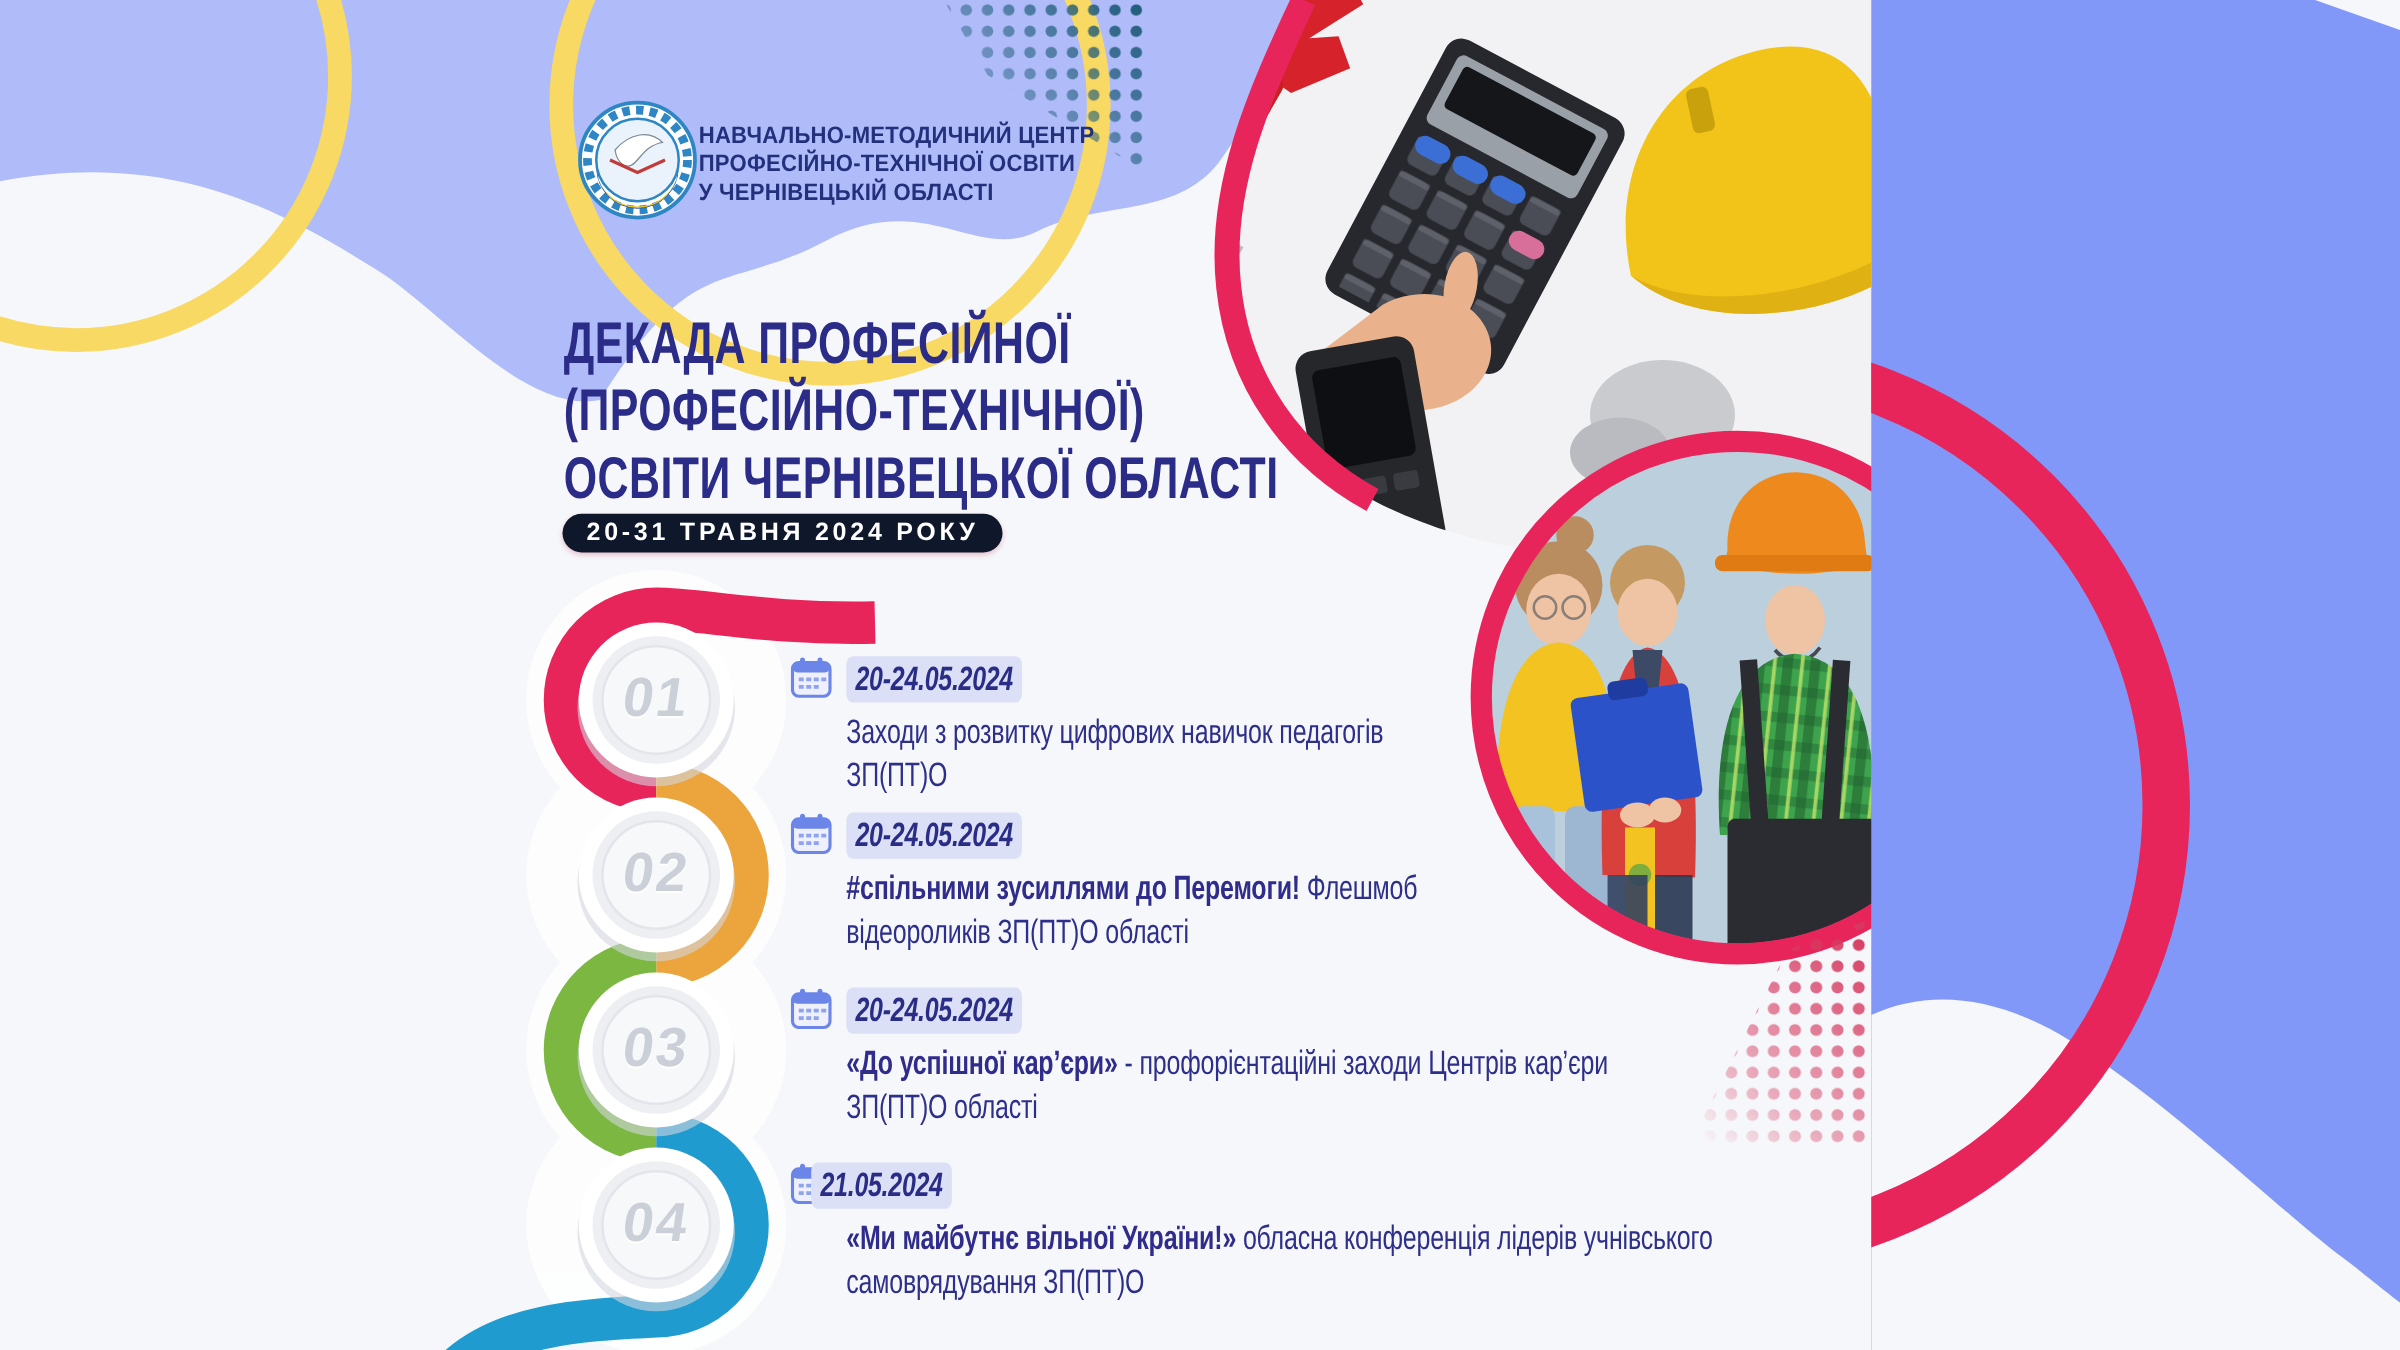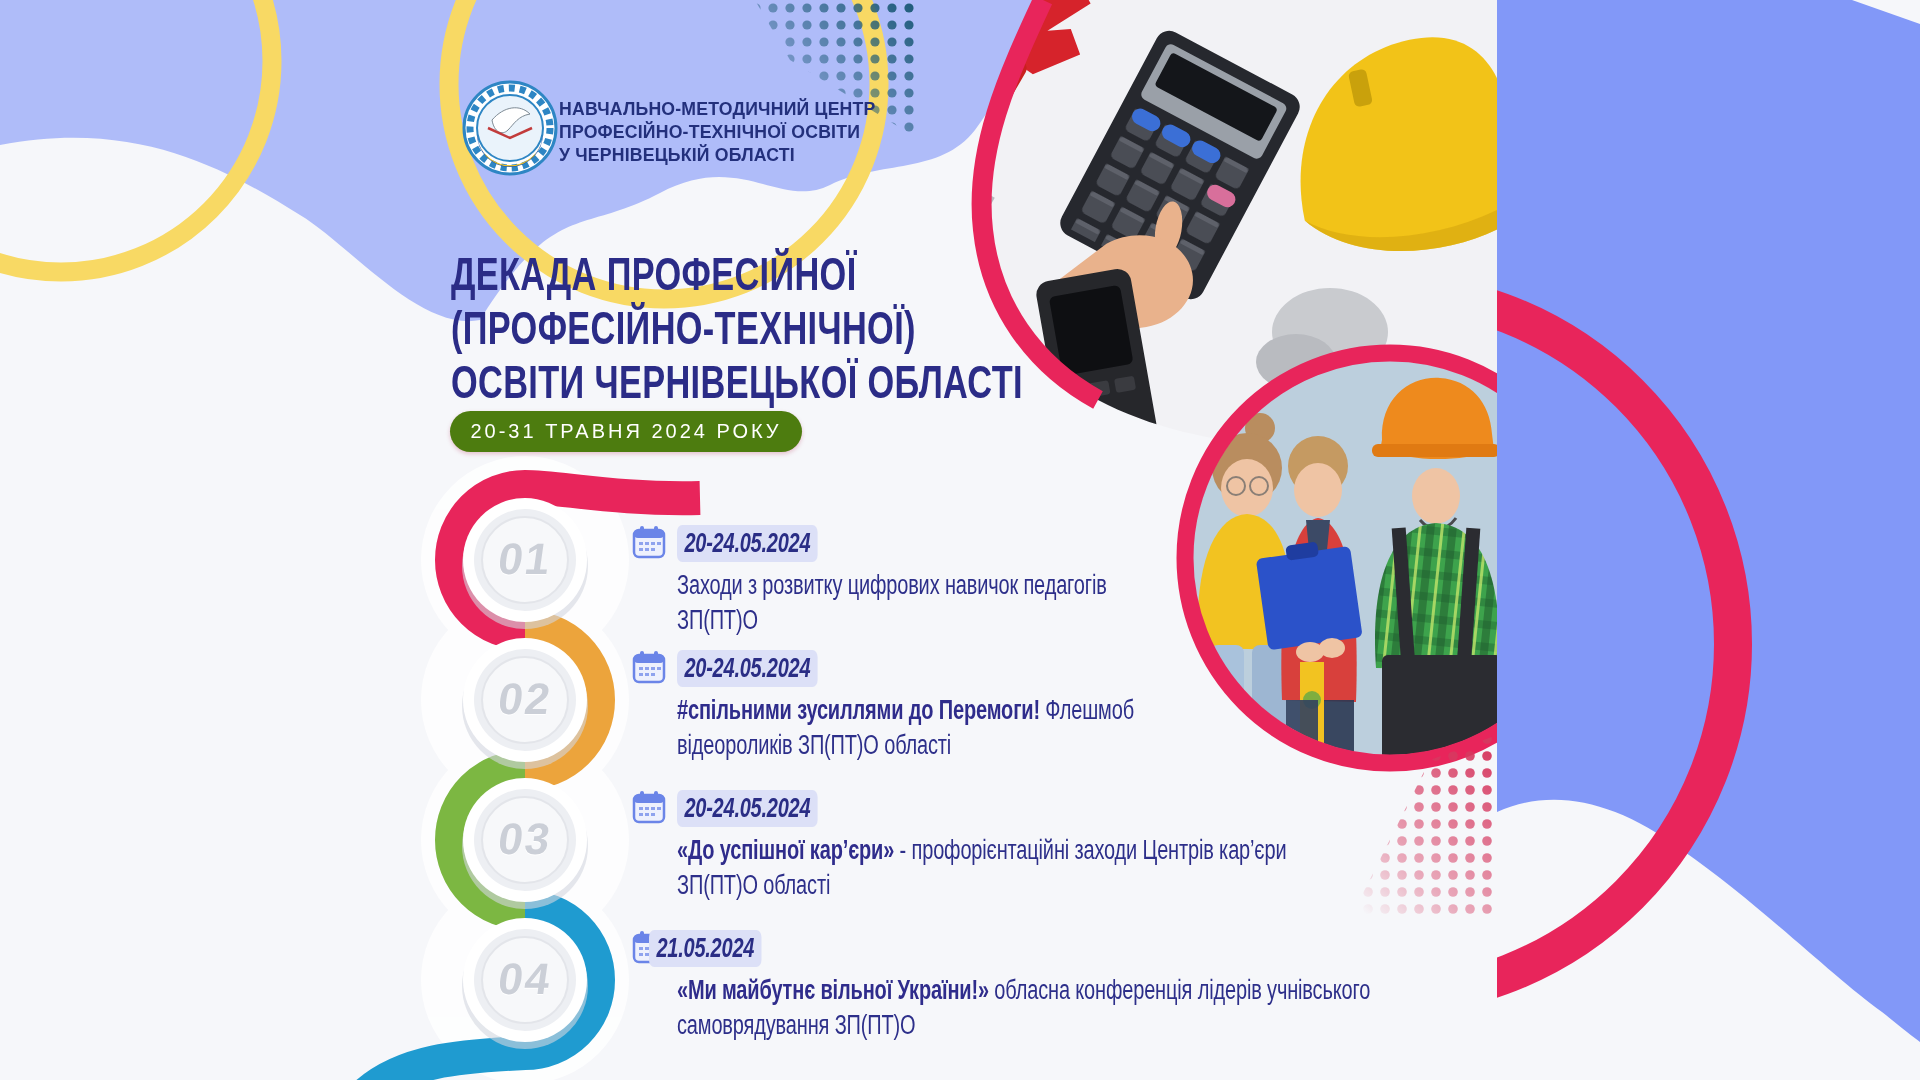--- a/index.html
+++ b/index.html
@@ -16,22 +16,22 @@
     transform:scaleX(.93);transform-origin:left top;letter-spacing:.2px;
   }
   
   .title{
     left:451px;top:247px;width:860px;
     font-size:47px;font-weight:bold;line-height:54px;color:#2B2C87;
     transform:scaleX(.73);transform-origin:left top;letter-spacing:.5px;
   }
   
   .banner{
-    left:450px;top:411px;width:352px;height:41px;border-radius:21px;
-    background:#4d7c0f;color:#ffffff;font-size:20px;font-weight:normal;
+    left:450px;top:411px;width:352px;height:31px;border-radius:21px;
+    background:#0f172a;color:#ffffff;font-size:20px;font-weight:bold;
     letter-spacing:3px;display:flex;align-items:center;justify-content:center;
     box-shadow:0 2px 4px rgba(180,30,70,.25);
   }
   
   .cal{width:36px;height:36px;}
   .datepill{
     background:#DCE0F7;color:#2A2D85;font-size:27px;font-weight:bold;font-style:italic;
     padding:3px 10px;border-radius:7px;display:inline-block;
     transform:scaleX(.74);transform-origin:left top;letter-spacing:-.3px;
   }

